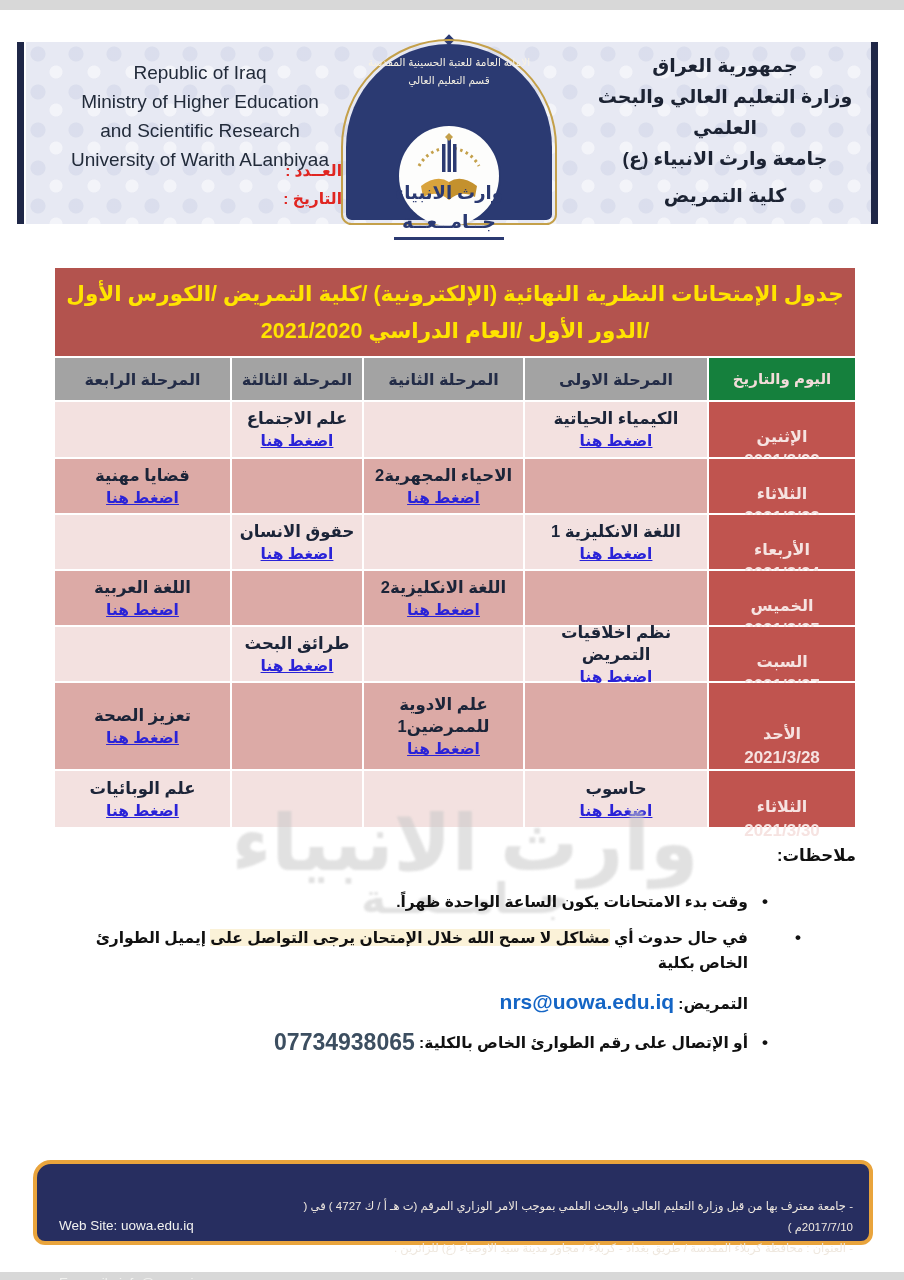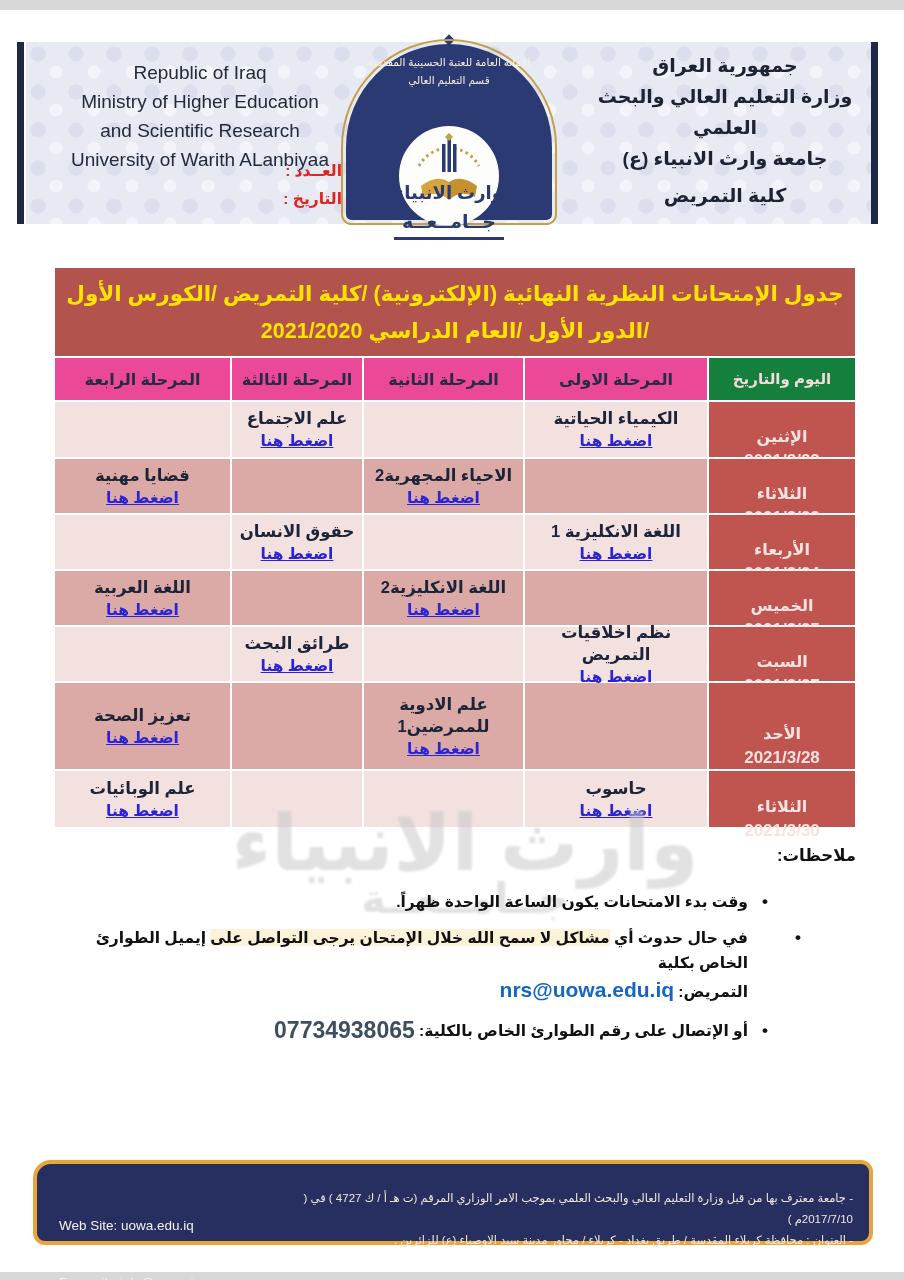--- a/index.html
+++ b/index.html
@@ -32,49 +32,49 @@
   
   .tbl-title{position:absolute;left:55px;top:268px;width:800px;height:88px;background:#b3534e;
              color:#ffe400;direction:rtl;text-align:center;font-weight:bold;font-size:21.5px;
              line-height:37px;box-sizing:border-box;padding-top:8px;}
   .grid{position:absolute;left:55px;top:358px;width:800px;display:grid;direction:rtl;
         grid-template-columns:146px 182px 159px 130px 175px;
         grid-template-rows:42px 55px 54px 54px 54px 54px 86px 56px;
         gap:2px;background:#ffffff;}
   .c{box-sizing:border-box;display:flex;flex-direction:column;align-items:center;justify-content:center;
      direction:rtl;text-align:center;}
-  .th{background:#ec4899;color:#232c47;font-weight:bold;font-size:16px;}
+  .th{background:#a3a3a3;color:#232c47;font-weight:bold;font-size:16px;}
   .thd{background:#15803d;color:#f3dcda;font-size:15px;}
   .day{background:#c0544f;color:#f6e3e1;font-weight:bold;}
   .dayname{font-size:16px;line-height:24px;margin-top:39px;}
   .daydate{font-size:17px;line-height:24px;direction:ltr;}
   .lt{background:#f3e1e0;}
   .dk{background:#dcaaa6;}
   .subj{color:#1b2438;font-weight:bold;font-size:16.5px;line-height:22px;padding:0 6px;}
   .lnk{color:#2a23d8;font-weight:bold;font-size:15.5px;text-decoration:underline;line-height:23px;cursor:pointer;}
   
   .wm{position:absolute;left:205px;top:798px;width:520px;text-align:center;z-index:0;
       color:#c9c9c9;opacity:.55;filter:blur(1px);direction:rtl;pointer-events:none;}
   .wm1{font-size:78px;font-weight:bold;line-height:90px;}
   .wm2{font-size:42px;font-weight:bold;margin-top:-14px;}
   
   .notes{position:absolute;left:55px;right:48px;top:846px;direction:rtl;z-index:2;color:#111111;}
   .notes-title{font-weight:bold;font-size:16.5px;text-align:right;}
   .notes ul{list-style:none;margin:24px 0 0 0;padding:0 88px 0 0;}
   .notes li{font-weight:bold;font-size:15.5px;line-height:25px;margin-bottom:11px;position:relative;padding-right:20px;}
   .notes li::before{content:"•";position:absolute;right:0;top:0;font-size:17px;}
   .hl{background:#fbf2d8;}
-  .email-line{margin-top:0;line-height:30px;}
+  .email-line{margin-top:12px;line-height:30px;}
   .email{color:#1465c5;font-weight:bold;font-size:21px;direction:ltr;display:inline-block;text-decoration:none;cursor:pointer;}
   .phone{color:#3c4e60;font-weight:bold;font-size:23px;direction:ltr;display:inline-block;vertical-align:-2px;}
   
   .footer{position:absolute;left:33px;top:1160px;width:840px;height:85px;background:#272e60;
           border:4px solid #e9a43c;border-radius:18px 12px 12px 12px;box-sizing:border-box;z-index:2;}
   .f-en{position:absolute;left:22px;top:14px;color:#f2f2f0;font-size:13.5px;line-height:19px;white-space:pre;}
-  .f-ar{position:absolute;right:16px;top:24px;width:585px;direction:rtl;text-align:right;
+  .f-ar{position:absolute;right:16px;top:32px;width:585px;direction:rtl;text-align:right;
         color:#efe8df;font-size:11.5px;line-height:21px;}
 </style>
 </head>
 <body>
 
 <div id="canvas">
 
   <div class="edge" style="top:0;height:10px;"></div>
   <div class="edge" style="top:1272px;height:8px;"></div>
 

